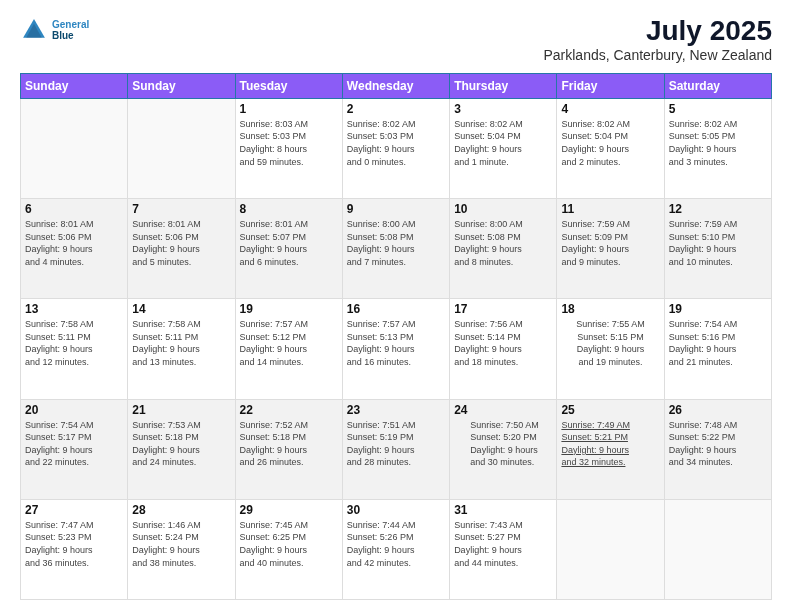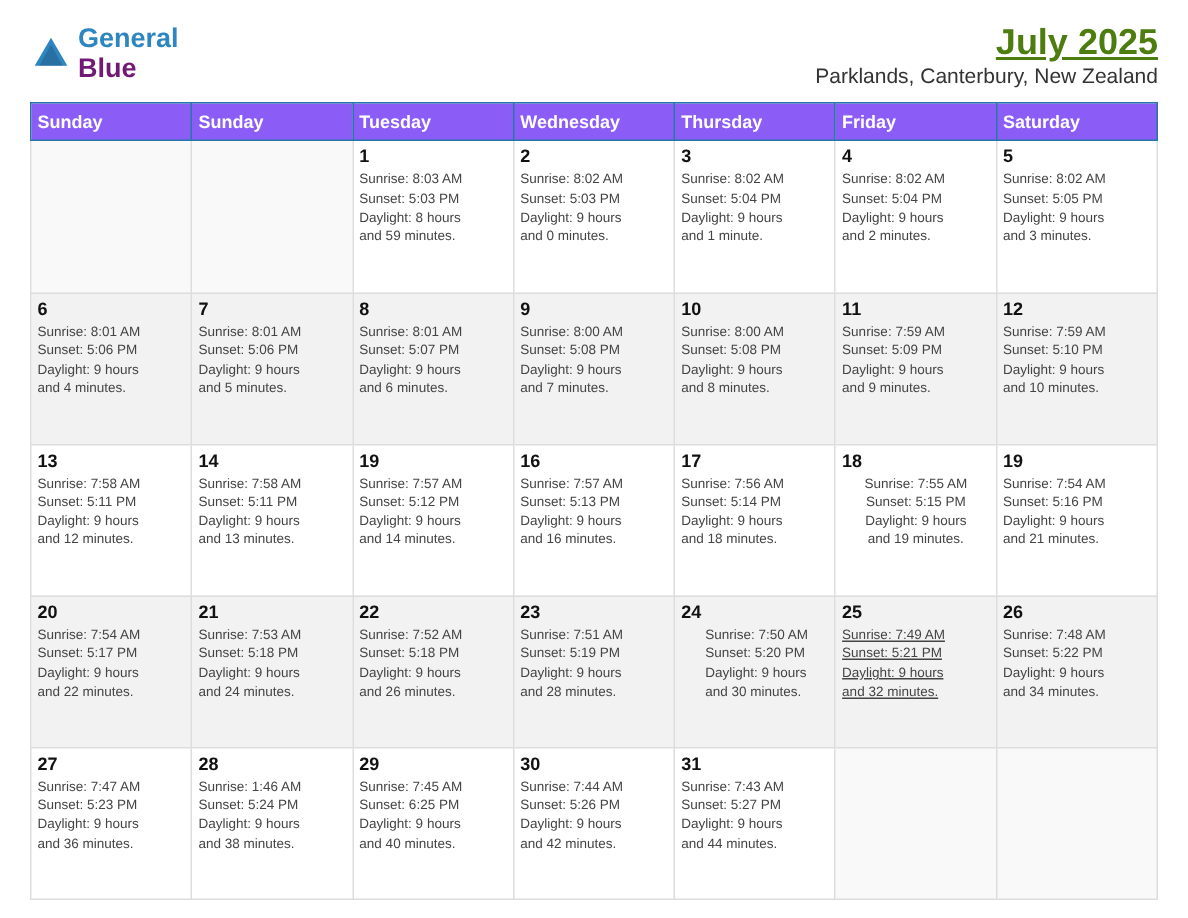--- a/index.html
+++ b/index.html
@@ -22,41 +22,40 @@
       justify-content: space-between;
       align-items: flex-start;
       margin-bottom: 10px;
     }
     .logo {
       display: flex;
       align-items: center;
       gap: 4px;
     }
     .logo-text {
-      font-size: 18px;
+      font-size: 10px;
       font-weight: bold;
       color: #1a3a5c;
       line-height: 1.1;
     }
     .logo-text span {
       color: #2e86c1;
     }
     .logo-icon {
       width: 28px;
       height: 28px;
     }
     .title-block {
       text-align: right;
     }
     .month-title {
-      font-size: 24px;
+      font-size: 28px;
       font-weight: bold;
-      color: #4d7c0f;
+      color: #0f172a;
       line-height: 1.1;
-      text-decoration: underline;
     }
     .location-title {
       font-size: 14px;
       color: #333;
       font-weight: normal;
     }
     .calendar {
       flex: 1;
       border: 1px solid #ccc;
       border-collapse: collapse;
@@ -104,21 +103,21 @@
 
 <div class="page">
   <div class="header">
     <div class="logo">
       <svg class="logo-icon" viewBox="0 0 36 36">
         <polygon points="18,4 32,28 4,28" fill="#2e86c1"></polygon>
         <polygon points="18,10 28,28 8,28" fill="#1a3a5c" opacity="0.3"></polygon>
       </svg>
       <div class="logo-text">
         <div><span>General</span></div>
-        <div style="color:#701a75">Blue</div>
+        <div style="color:#0c4a6e">Blue</div>
       </div>
     </div>
     <div class="title-block">
       <div class="month-title">July 2025</div>
       <div class="location-title">Parklands, Canterbury, New Zealand</div>
     </div>
   </div>
 
   <table class="calendar">
     <thead>

